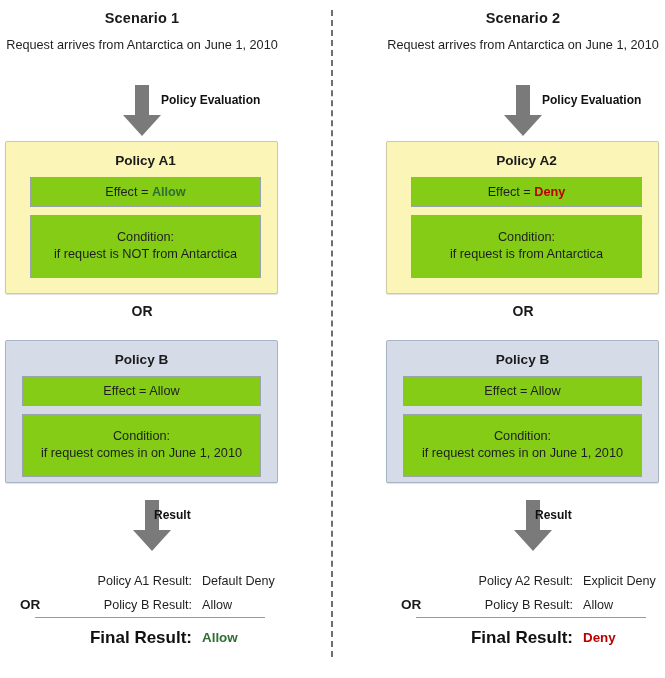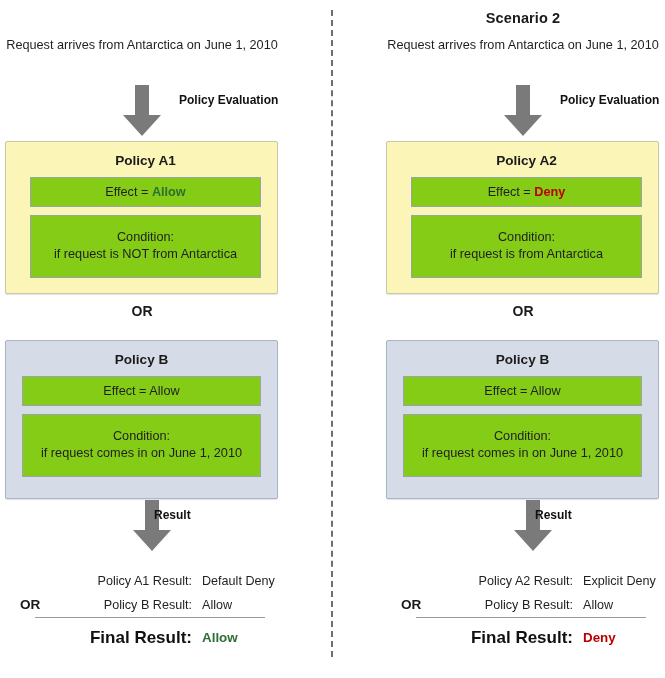--- a/index.html
+++ b/index.html
@@ -74,21 +74,21 @@
   .arrow svg { display: block; }
   .arrow-label {
     position: absolute;
     font-size: 12px;
     font-weight: bold;
     white-space: nowrap;
     color: #111;
   }
 
   .arrow-eval { left: 119px; top: 85px; }
-  .arrow-eval-label { left: 179px; top: 93px; }
+  .arrow-eval-label { left: 161px; top: 93px; }
 
   .arrow-result { left: 129px; top: 500px; }
   .arrow-result-label { left: 154px; top: 508px; }
 
   
   .policy-box {
     position: absolute;
     left: 5px;
     width: 273px;
     box-sizing: border-box;
@@ -100,21 +100,21 @@
     background: #fbf5b7;
     border-color: #c9c9a3;
     top: 141px;
     height: 153px;
     padding-left: 8px;
   }
   .policy-box.blue {
     background: #d6dce7;
     border-color: #a9b4c4;
     top: 340px;
-    height: 159px;
+    height: 143px;
   }
   .policy-name {
     text-align: center;
     font-size: 13.6px;
     font-weight: bold;
     padding-top: 11px;
     padding-bottom: 9px;
   }
   .inner-box {
     background: #84cc16;
@@ -209,20 +209,21 @@
 </style>
 </head>
 <body>
 
 <div class="canvas">
 
   <div class="divider"></div>
 
   <div class="column left">
 
+    <div class="scenario-title">Scenario 1</div>
 
     <div class="scenario-sub">Request arrives from Antarctica on June 1, 2010</div>
 
     <div class="arrow arrow-eval">
       <svg width="46" height="52" viewBox="0 0 46 52">
         <polygon points="16,0 30,0 30,30 42,30 23,51 4,30 16,30" fill="#7a7a7a"></polygon>
       </svg>
     </div>
     <div class="arrow-label arrow-eval-label">Policy Evaluation</div>
 

